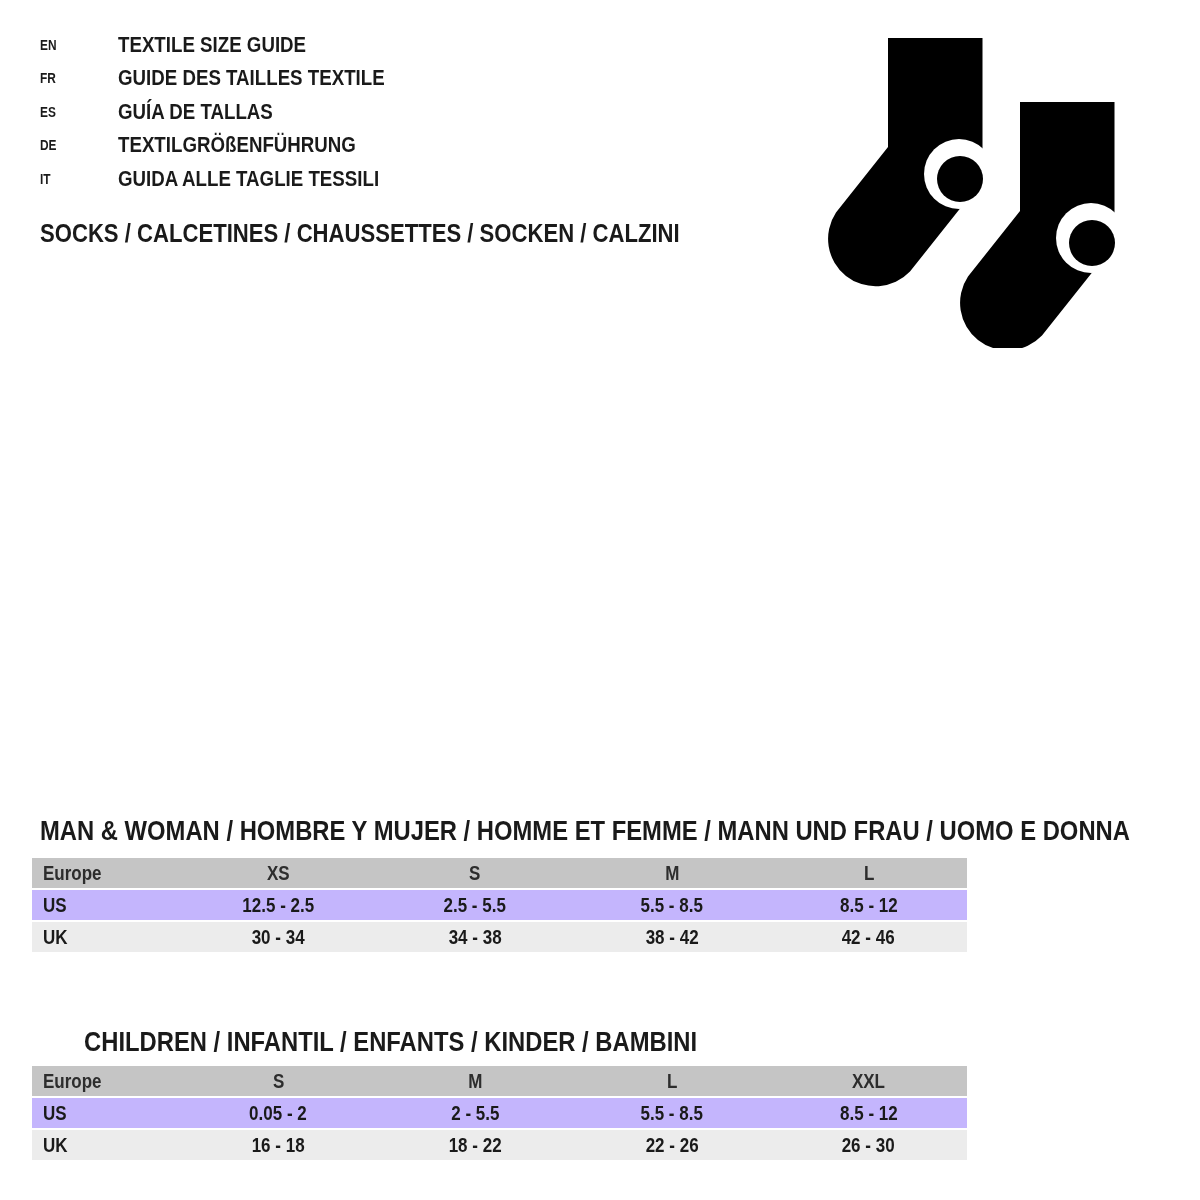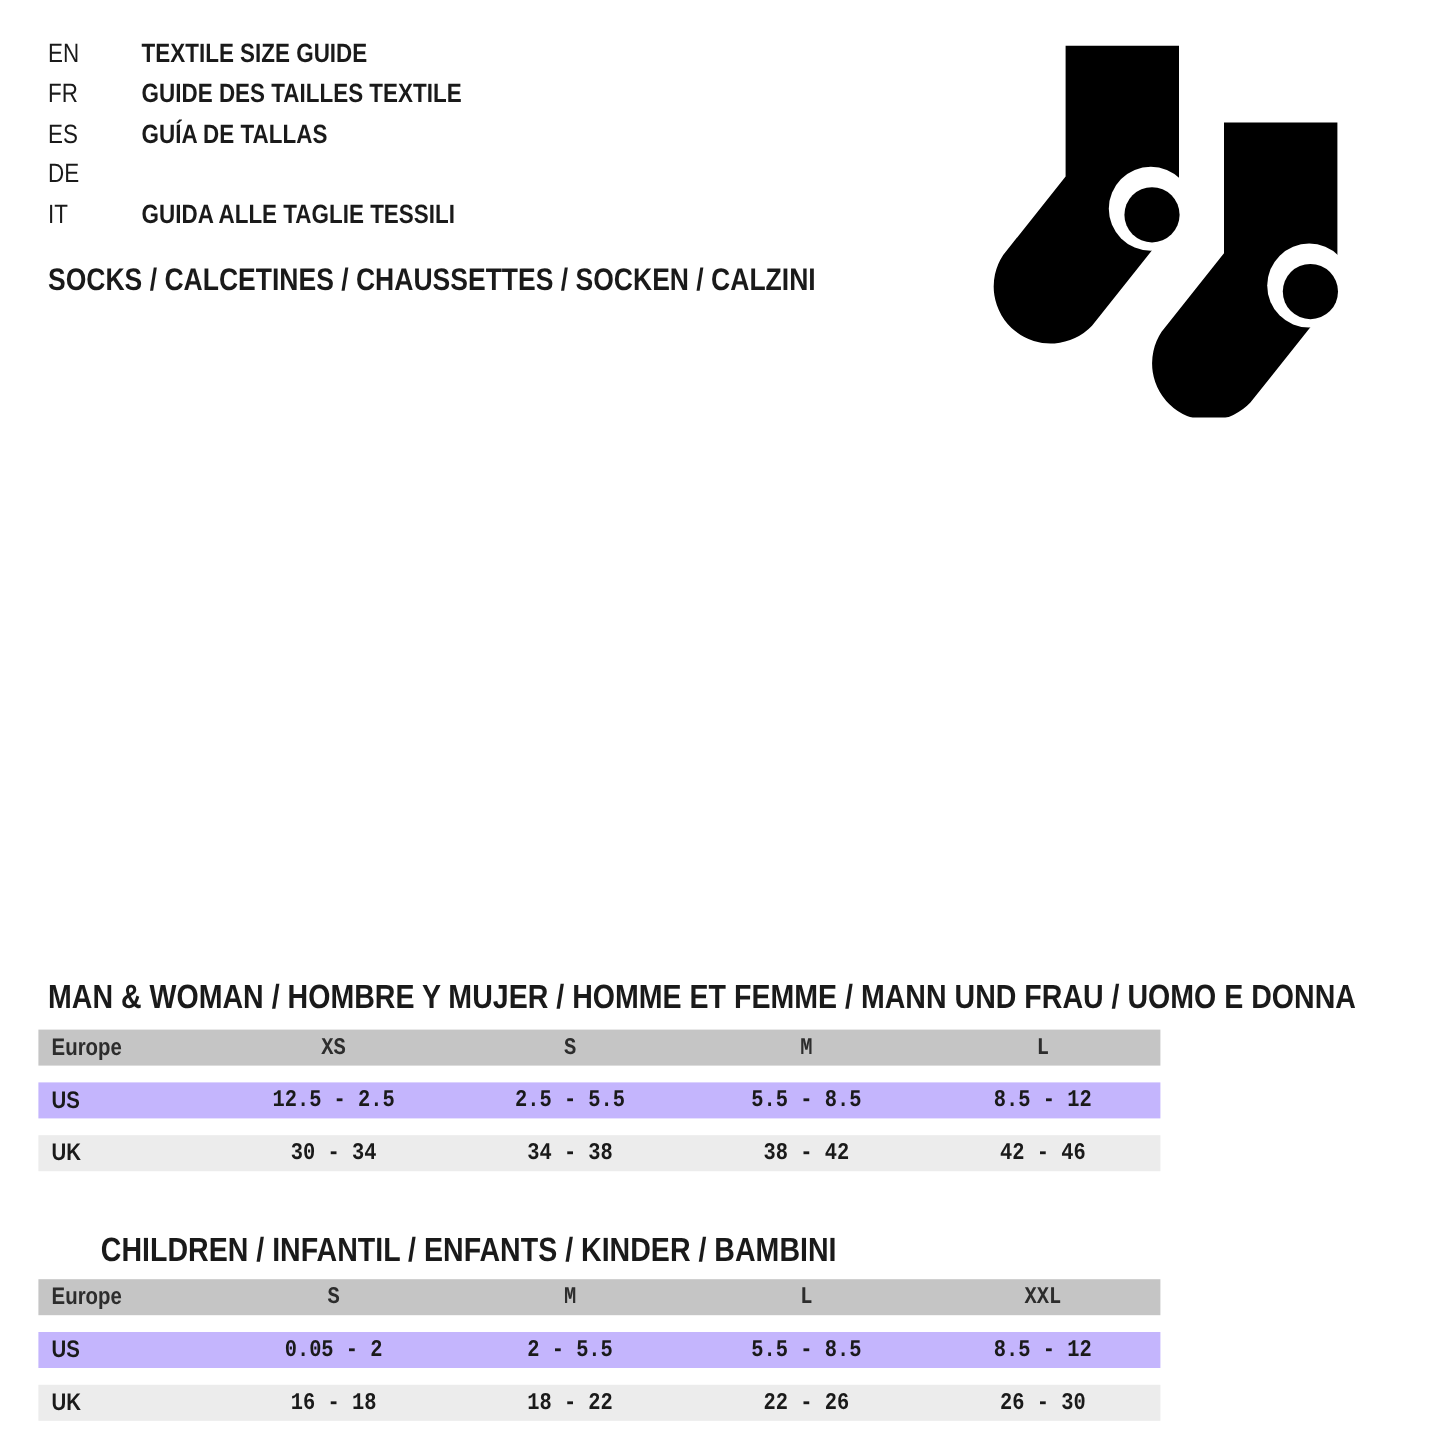--- a/index.html
+++ b/index.html
@@ -9,46 +9,46 @@
     font-family:"Liberation Sans","DejaVu Sans",sans-serif;
     color:var(--text,#1a1a1a);
     -webkit-font-smoothing:antialiased;
   }
   .cx{display:inline-block;transform:scaleX(.85);transform-origin:0 50%;white-space:nowrap;}
   .cxc{display:inline-block;transform:scaleX(.85);transform-origin:50% 50%;white-space:nowrap;}
 
   
   .lang-block{position:absolute;left:40px;top:28px;}
   .lang-row{display:flex;height:33.5px;align-items:center;}
-  .lang-code{width:78px;font-size:22px;font-weight:400;}
+  .lang-code{width:78px;font-size:14px;font-weight:700;}
   .lang-text{font-size:22px;font-weight:700;}
 
   
   .category{position:absolute;left:40px;top:218px;font-size:26px;font-weight:700;}
 
   
   .socks-icon{position:absolute;left:818px;top:38px;width:300px;height:310px;}
   .socks-icon path{fill:var(--icon,#000000);}
   .socks-icon .heel-outer{fill:#ffffff;}
   .socks-icon .heel-inner{fill:var(--icon,#000000);}
 
   
   .section-title{position:absolute;left:40px;font-size:28px;font-weight:700;line-height:26px;}
   .title-1{top:818px;}
   .title-2{top:1029px;margin-left:44px;}
   .size-table{position:absolute;left:32px;width:935px;}
   .table-1{top:858px;}
   .table-2{top:1066px;}
   .srow{
     display:grid;grid-template-columns:148px 1fr 1fr 1fr 1fr;
-    height:30px;align-items:center;margin-bottom:14px;
+    height:30px;align-items:center;margin-bottom:2px;
     font-size:20px;font-weight:700;
   }
   .srow .c0{padding-left:11px;text-align:left;}
-  .srow .c{text-align:center;font-family:Liberation Mono, monospace;}
+  .srow .c{text-align:center;}
   .hrow{background:var(--header-row-bg,#c5c5c5);color:#2d2d2d;}
   .row-a{background:#c4b5fd;}
   .row-b{background:var(--alt-row-bg,#ececec);}
 </style>
 </head>
 <body>
 
 <div class="lang-block">
   <div class="lang-row">
     <span class="lang-code"><span class="cx">EN</span></span>
@@ -57,20 +57,21 @@
   <div class="lang-row">
     <span class="lang-code"><span class="cx">FR</span></span>
     <span class="lang-text"><span class="cx">GUIDE DES TAILLES TEXTILE</span></span>
   </div>
   <div class="lang-row">
     <span class="lang-code"><span class="cx">ES</span></span>
     <span class="lang-text"><span class="cx">GUÍA DE TALLAS</span></span>
   </div>
   <div class="lang-row">
     <span class="lang-code"><span class="cx">DE</span></span>
+    <span class="lang-text"><span class="cx">TEXTILGRÖßENFÜHRUNG</span></span>
   </div>
   <div class="lang-row">
     <span class="lang-code"><span class="cx">IT</span></span>
     <span class="lang-text"><span class="cx">GUIDA ALLE TAGLIE TESSILI</span></span>
   </div>
 </div>
 
 <div class="category">
   <span class="cx">SOCKS / CALCETINES / CHAUSSETTES / SOCKEN / CALZINI</span>
 </div>

